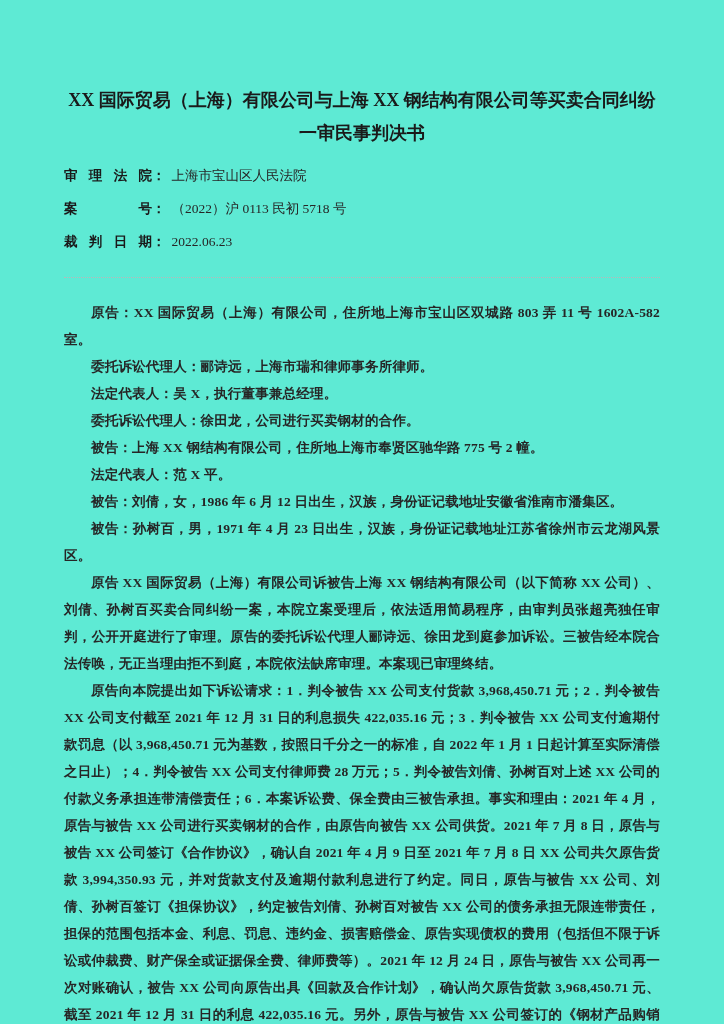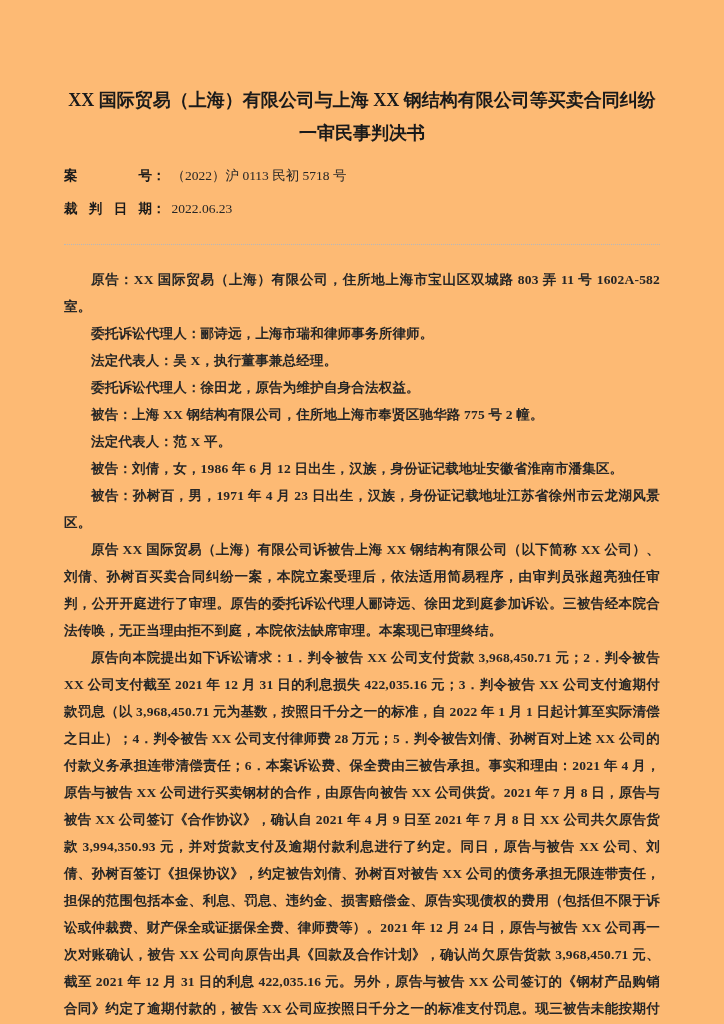--- a/index.html
+++ b/index.html
@@ -2,21 +2,21 @@
 <html><head>
 <meta charset="utf-8">
 <style>
   * { margin: 0; padding: 0; box-sizing: border-box; }
   html, body { background: #ffffff; }
   .page {
     position: relative;
     width: 724px;
     height: 1024px;
     margin: 0 auto;
-    background: #fdba74;
+    background: #5eead4;
     font-family: "Liberation Serif", "DejaVu Serif", serif;
     color: #262626;
     padding: 84px 64px 0 64px;
     overflow: hidden;
   }
   .doc-title {
     font-size: 18px;
     line-height: 33px;
     font-weight: bold;
     text-align: center;
@@ -84,34 +84,37 @@
 </style>
 </head>
 <body>
 
 <div class="page">
 
   <h1 class="doc-title">XX 国际贸易（上海）有限公司与上海 XX 钢结构有限公司等买卖合同纠纷一审民事判决书</h1>
 
   <div class="meta">
     <div class="meta-row">
+      <span class="meta-label">审理法院</span><span class="meta-colon">：</span><span class="meta-value">上海市宝山区人民法院</span>
+    </div>
+    <div class="meta-row">
       <span class="meta-label">案号</span><span class="meta-colon">：</span><span class="meta-value">（2022）沪 0113 民初 5718 号</span>
     </div>
     <div class="meta-row">
       <span class="meta-label">裁判日期</span><span class="meta-colon">：</span><span class="meta-value">2022.06.23</span>
     </div>
   </div>
 
   <hr class="divider">
 
   <div class="body-text">
     <p>原告：XX 国际贸易（上海）有限公司，住所地上海市宝山区双城路 803 弄 11 号 1602A-582 室。</p>
     <p>委托诉讼代理人：郦诗远，上海市瑞和律师事务所律师。</p>
     <p>法定代表人：吴 X，执行董事兼总经理。</p>
-    <p>委托诉讼代理人：徐田龙，原告为维护自身合法权益。</p>
+    <p>委托诉讼代理人：徐田龙，公司进行买卖钢材的合作。</p>
     <p>被告：上海 XX 钢结构有限公司，住所地上海市奉贤区驰华路 775 号 2 幢。</p>
     <p>法定代表人：范 X 平。</p>
     <p>被告：刘倩，女，1986 年 6 月 12 日出生，汉族，身份证记载地址安徽省淮南市潘集区。</p>
     <p>被告：孙树百，男，1971 年 4 月 23 日出生，汉族，身份证记载地址江苏省徐州市云龙湖风景区。</p>
     <p>原告 XX 国际贸易（上海）有限公司诉被告上海 XX 钢结构有限公司（以下简称 XX 公司）、刘倩、孙树百买卖合同纠纷一案，本院立案受理后，依法适用简易程序，由审判员张超亮独任审判，公开开庭进行了审理。原告的委托诉讼代理人郦诗远、徐田龙到庭参加诉讼。三被告经本院合法传唤，无正当理由拒不到庭，本院依法缺席审理。本案现已审理终结。</p>
     <p>原告向本院提出如下诉讼请求：1．判令被告 XX 公司支付货款 3,968,450.71 元；2．判令被告 XX 公司支付截至 2021 年 12 月 31 日的利息损失 422,035.16 元；3．判令被告 XX 公司支付逾期付款罚息（以 3,968,450.71 元为基数，按照日千分之一的标准，自 2022 年 1 月 1 日起计算至实际清偿之日止）；4．判令被告 XX 公司支付律师费 28 万元；5．判令被告刘倩、孙树百对上述 XX 公司的付款义务承担连带清偿责任；6．本案诉讼费、保全费由三被告承担。事实和理由：2021 年 4 月，原告与被告 XX 公司进行买卖钢材的合作，由原告向被告 XX 公司供货。2021 年 7 月 8 日，原告与被告 XX 公司签订《合作协议》，确认自 2021 年 4 月 9 日至 2021 年 7 月 8 日 XX 公司共欠原告货款 3,994,350.93 元，并对货款支付及逾期付款利息进行了约定。同日，原告与被告 XX 公司、刘倩、孙树百签订《担保协议》，约定被告刘倩、孙树百对被告 XX 公司的债务承担无限连带责任，担保的范围包括本金、利息、罚息、违约金、损害赔偿金、原告实现债权的费用（包括但不限于诉讼或仲裁费、财产保全或证据保全费、律师费等）。2021 年 12 月 24 日，原告与被告 XX 公司再一次对账确认，被告 XX 公司向原告出具《回款及合作计划》，确认尚欠原告货款 3,968,450.71 元、截至 2021 年 12 月 31 日的利息 422,035.16 元。另外，原告与被告 XX 公司签订的《钢材产品购销合同》约定了逾期付款的，被告 XX 公司应按照日千分之一的标准支付罚息。现三被告未能按期付款，原告为维护自身合法权益，诉至本院，请求判如所请。</p>
   </div>
 
 
 </div>

